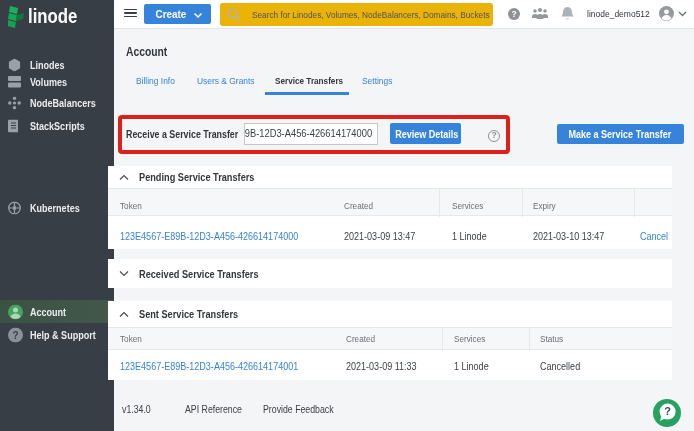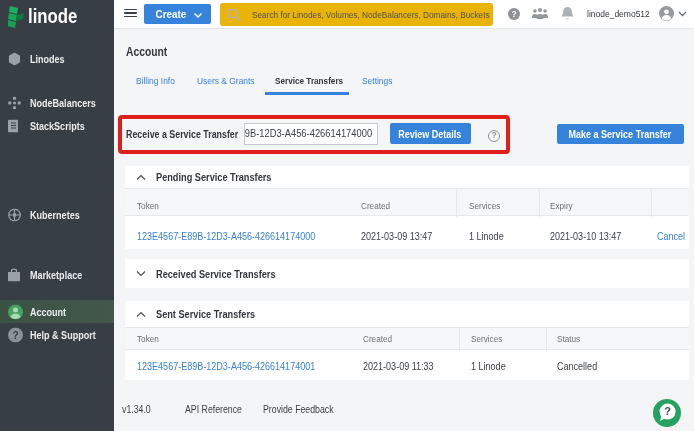--- a/index.html
+++ b/index.html
@@ -26,25 +26,25 @@
 
 
 #heading { left:126px; top:45px; font-size:12px; font-weight:bold; color:#32363c; }
 .tab { top:75px; font-size:9.8px; color:#3683dc; }
 #tabline { position:absolute; left:265px; top:92px; width:84px; height:2.5px; background:#3683dc; }
 
 #redbox { position:absolute; left:117.5px; top:114.5px; width:392.5px; height:39px; border:4px solid #de1f1a; border-radius:4px; }
 #rcvlabel { left:126px; top:129px; font-size:10.3px; font-weight:bold; color:#32363c; }
 #tokinput { position:absolute; left:243.5px; top:123px; width:134px; height:21.5px; background:#fff; border:1px solid #c5c8ca; overflow:hidden; }
 #tokinput div { position:absolute; right:4px; top:0; height:20px; line-height:20px; font-size:10.4px; color:#3a3f46; white-space:nowrap; transform:scaleX(.9); transform-origin:100% 50%; }
-#reviewbtn { position:absolute; left:389.5px; top:123px; width:81px; height:20.5px; background:#3683dc; border-radius:2px; color:#fff; font-size:10.5px; font-weight:bold; text-align:center; line-height:22px; }
+#reviewbtn { position:absolute; left:389.5px; top:123px; width:71px; height:20.5px; background:#3683dc; border-radius:2px; color:#fff; font-size:10.5px; font-weight:bold; text-align:center; line-height:22px; }
 #qmark { position:absolute; left:488px; top:129.5px; width:12px; height:12px; border:1.4px solid #8e9297; border-radius:50%; color:#8e9297; font-size:8.5px; font-weight:bold; text-align:center; line-height:9.5px; }
 #makebtn { position:absolute; left:556.5px; top:124px; width:127.5px; height:20px; background:#3683dc; border-radius:2px; color:#fff; font-size:10.5px; font-weight:bold; text-align:center; line-height:20px; }
 
-.card { position:absolute; left:125px; width:564px; background:#fff; }
+.card { position:absolute; left:108px; width:564px; background:#fff; }
 .chev { position:absolute; left:11px; }
 .ctitle { position:absolute; left:30.5px; font-size:10.7px; font-weight:bold; color:#32363c; white-space:nowrap; transform:scaleX(.86); transform-origin:0 50%; }
 .thead { position:absolute; left:0; width:564px; background:#f6f7f8; border-top:1px solid #e6e8ea; border-bottom:1px solid #e6e8ea; }
 .th { position:absolute; font-size:9.5px; color:#6b6f75; white-space:nowrap; transform:scaleX(.86); transform-origin:0 50%; }
 .td { position:absolute; font-size:10.5px; color:#3a3f46; white-space:nowrap; transform:scaleX(.86); transform-origin:0 50%; }
 .link { color:#3683dc; }
 .vsep { position:absolute; width:1px; background:#e6e8ea; }
 
 .foot { position:absolute; top:404px; font-size:10.2px; color:#3a3f46; white-space:nowrap; transform:scaleX(.86); transform-origin:0 50%; }
 </style>
@@ -55,25 +55,32 @@
   <svg class="abs" style="left:8px;top:5px;" width="17" height="23" viewBox="0 0 17 23">
     <path d="M2 1 L10 3 L9 9 L1 7 Z" fill="#19b15c"></path>
     <path d="M1 8 L9 10 L8 16 L0 14 Z" fill="#17a856"></path>
     <path d="M0 15 L8 17 L7 23 L-1 21 Z" fill="#15a052"></path>
     <path d="M9 10 L16 8 L15 14 L8 16 Z" fill="#0e7a3e"></path>
   </svg>
   <div class="abs" style="left:27.5px;top:7.5px;font-size:19.5px;line-height:17px;font-weight:bold;color:#fff;transform:scaleX(.86);transform-origin:0 0;">linode</div>
 
   <div id="acct-hl"></div>
 
-  <div class="sitem" style="top:48px;">
+  <div class="sitem" style="top:54px;">
       <svg width="13" height="13" viewBox="0 0 13 13">
         <path d="M6.5 0l5.6 3.2v6.6L6.5 13 .9 9.8V3.2z" fill="#9aa0a7"></path>
       </svg>
       <span class="lbl">Linodes</span>
+    </div>
+  <div class="sitem" style="top:70.6px;">
+      <svg width="13" height="12" viewBox="0 0 13 12">
+        <rect x="0" y="0" width="13" height="5" rx="1" fill="#9aa0a7"></rect>
+        <rect x="0" y="6.5" width="13" height="5" rx="1" fill="#9aa0a7"></rect>
+      </svg>
+      <span class="lbl">Volumes</span>
     </div>
   <div class="sitem" style="top:92px;">
       <svg width="13" height="13" viewBox="0 0 13 13">
         <g fill="#9aa0a7">
           <circle cx="6.5" cy="1.8" r="1.7"></circle>
           <circle cx="6.5" cy="11.2" r="1.7"></circle>
           <circle cx="1.8" cy="6.5" r="1.7"></circle>
           <circle cx="11.2" cy="6.5" r="1.7"></circle>
           <circle cx="6.5" cy="6.5" r="1.6"></circle>
         </g>
@@ -85,40 +92,33 @@
         <path d="M1 0h9v13H1a1.5 1.5 0 01-1-1.4V1.4A1.5 1.5 0 011 0z" fill="#9aa0a7"></path>
         <g stroke="#383e46" stroke-width="1">
           <line x1="3" y1="3.5" x2="8" y2="3.5"></line>
           <line x1="3" y1="6" x2="8" y2="6"></line>
           <line x1="3" y1="8.5" x2="8" y2="8.5"></line>
         </g>
       </svg>
       <span class="lbl">StackScripts</span>
     </div>
 
-  <div class="sitem" style="top:204px;text-align:right;">
+  <div class="sitem" style="top:197px;text-align:right;">
       <svg width="13" height="13" viewBox="0 0 13 13">
         <circle cx="6.5" cy="6.5" r="5.8" fill="none" stroke="#9aa0a7" stroke-width="1.3"></circle>
         <circle cx="6.5" cy="6.5" r="2" fill="#9aa0a7"></circle>
         <g stroke="#9aa0a7" stroke-width="1.2">
           <line x1="6.5" y1="0.7" x2="6.5" y2="4.5"></line>
           <line x1="6.5" y1="8.5" x2="6.5" y2="12.3"></line>
           <line x1="0.7" y1="6.5" x2="4.5" y2="6.5"></line>
           <line x1="8.5" y1="6.5" x2="12.3" y2="6.5"></line>
         </g>
       </svg>
       <span class="lbl">Kubernetes</span>
     </div>
-  <div class="sitem" style="top:264.4px;">
-      <svg width="12" height="13" viewBox="0 0 12 13">
-        <path d="M0 3.5h12V12a1 1 0 01-1 1H1a1 1 0 01-1-1z" fill="#9aa0a7"></path>
-        <path d="M3.5 5V3a2.5 2.5 0 015 0v2" fill="none" stroke="#9aa0a7" stroke-width="1.3"></path>
-      </svg>
-      <span class="lbl">Marketplace</span>
-    </div>
 
   <div class="sitem" style="top:301px;">
       <svg width="15" height="15" viewBox="0 0 15 15">
         <circle cx="7.5" cy="7.5" r="7.5" fill="#47a35e"></circle>
         <circle cx="7.5" cy="5.6" r="2.5" fill="#a9d9b5"></circle>
         <path d="M2.5 12.6a5.3 5.3 0 0110 0 7.5 7.5 0 01-10 0z" fill="#a9d9b5"></path>
       </svg>
       <span class="lbl">Account</span>
     </div>
   <div class="sitem" style="top:324.3px;">

